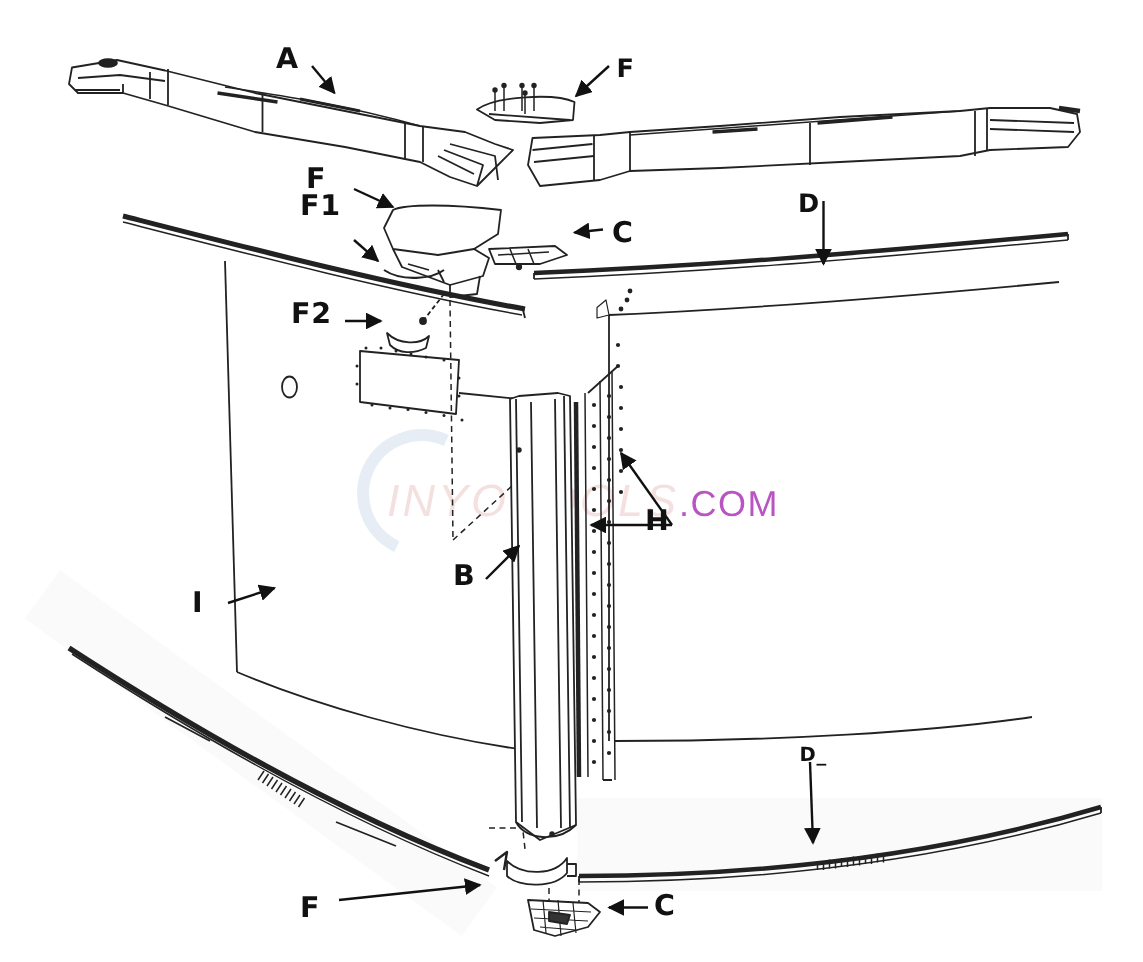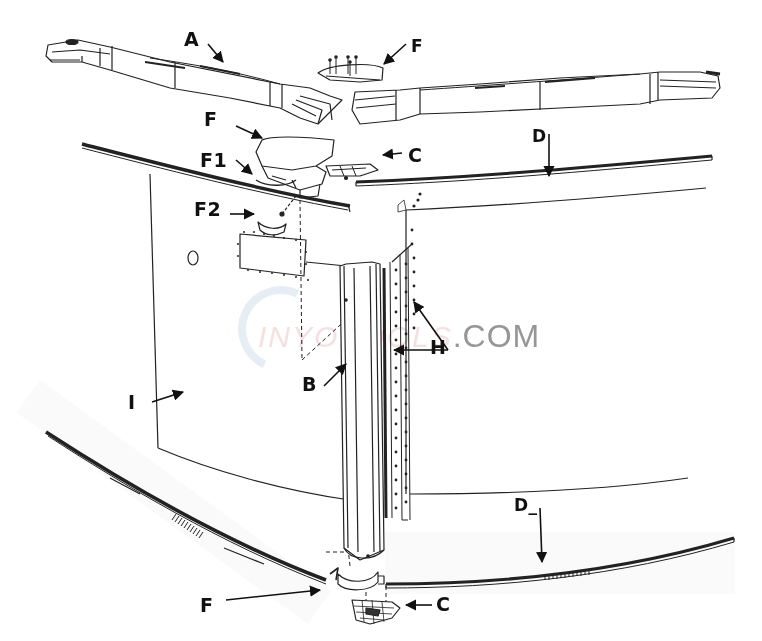--- a/index.html
+++ b/index.html
@@ -1,20 +1,20 @@
 <!DOCTYPE html>
 <html><head>
 <meta charset="utf-8">
 <style>
   html, body { margin: 0; padding: 0; background: #ffffff; }
   body { width: 762px; height: 641px; overflow: hidden; position: relative; font-family: "Liberation Sans", sans-serif; }
   #canvas { position: absolute; left: 0; top: 0; width: 762px; height: 641px; }
   .lbl { position: absolute; font-family: "DejaVu Sans", sans-serif; font-weight: 900; font-size: 19px; color: #111; line-height: 1; letter-spacing: 0.5px; }
   .wm { position: absolute; left: 258px; top: 318px; font-family: "Liberation Sans", sans-serif; font-style: italic; font-size: 30px; letter-spacing: 2px; color: #f2d6d6; opacity: 0.75; }
-  .wm .com { color: #737373; font-style: normal; font-size: 32px; letter-spacing: 1px; }
+  .wm .com { color: #a21caf; font-style: normal; font-size: 24px; letter-spacing: 1px; }
   .wm-arc { position: absolute; left: 238px; top: 286px; width: 70px; height: 70px; border-radius: 50%; border: 8px solid #dde6f2; border-right-color: transparent; border-bottom-color: transparent; transform: rotate(-20deg); opacity: 0.7; }
   .band { position: absolute; background: #f6f6f6; }
 </style>
 </head>
 <body>
 
 <div class="band" style="left:40px;top:380px;width:360px;height:40px;transform:rotate(36deg);transform-origin:0 0;opacity:0.6;"></div>
 <div class="band" style="left:385px;top:532px;width:350px;height:62px;opacity:0.6;"></div>
 
 <div class="wm-arc"></div>
@@ -251,22 +251,22 @@
     <path d="M152,402 L183,392"></path>
     <path d="M540,508 L542,562"></path>
     <path d="M226,600 L320,590"></path>
     <path d="M432,605 L406,605"></path>
   </g>
 </svg>
 
 <div class="lbl" style="left:184px;top:30px;">A</div>
 <div class="lbl" style="left:411px;top:38px;font-size:17px;">F</div>
 <div class="lbl" style="left:204px;top:110px;">F</div>
-<div class="lbl" style="left:200px;top:151px;">F1</div>
+<div class="lbl" style="left:200px;top:128px;">F1</div>
 <div class="lbl" style="left:408px;top:146px;">C</div>
 <div class="lbl" style="left:532px;top:128px;font-size:17px;">D</div>
 <div class="lbl" style="left:194px;top:200px;">F2</div>
 <div class="lbl" style="left:430px;top:338px;">H</div>
 <div class="lbl" style="left:302px;top:375px;">B</div>
 <div class="lbl" style="left:128px;top:393px;">I</div>
-<div class="lbl" style="left:514px;top:497px;font-size:17px;">D_</div>
+<div class="lbl" style="left:533px;top:497px;font-size:13px;">D_</div>
 <div class="lbl" style="left:200px;top:596px;">F</div>
 <div class="lbl" style="left:436px;top:595px;">C</div>
 
 </body></html>

